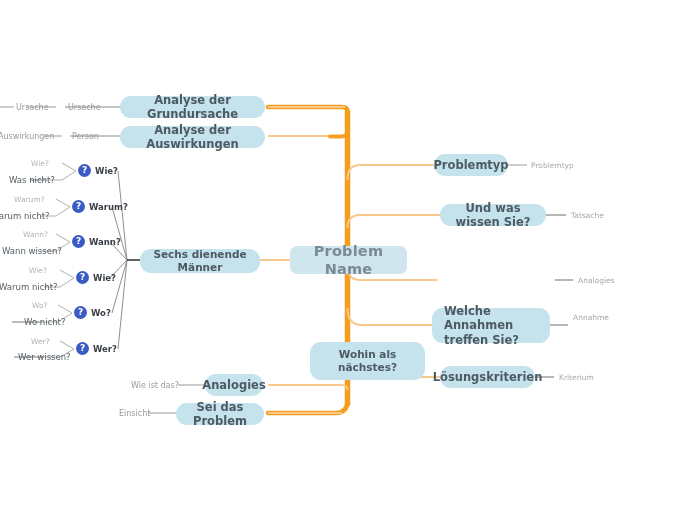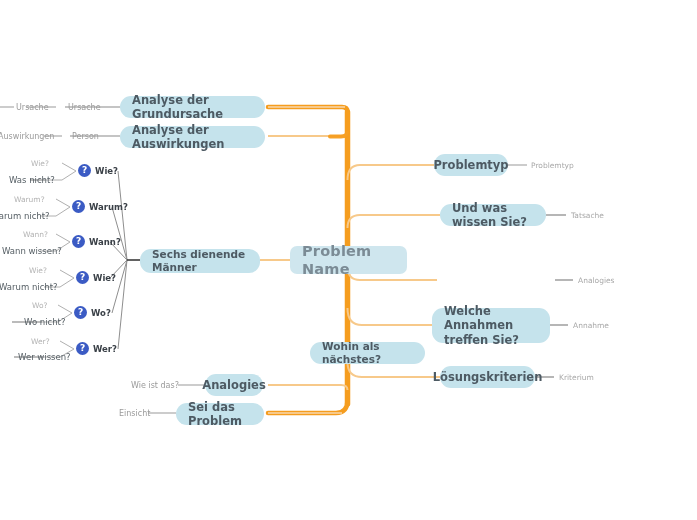--- a/index.html
+++ b/index.html
@@ -9,21 +9,21 @@
     overflow:hidden;position:relative;
   }
   #canvas{position:absolute;left:0;top:0;width:697px;height:520px;}
   svg.links{position:absolute;left:0;top:0;width:697px;height:520px;pointer-events:none;}
 
   .node{
     position:absolute;box-sizing:border-box;
     background:#c5e3ec;border-radius:11px;
     color:#4d5a63;font-weight:bold;
     display:flex;align-items:center;justify-content:center;
-    line-height:1.25;
+    text-align:center;line-height:1.25;
     padding:5px 12px;white-space:pre-line;
   }
   .node.center{
     background:#cfe6ee;color:#7b8b95;
     font-size:14.5px;border-radius:7px;letter-spacing:.2px;
   }
   .node.l1{font-size:11.5px;}
 
   .glabel{
     position:absolute;color:#b3b3b3;font-size:7.5px;
@@ -109,21 +109,21 @@
   <div class="node l1" style="left:434px;top:154px;width:74px;height:22px;">Problemtyp</div>
   <div class="glabel r" style="left:531px;top:162px;">Problemtyp</div>
 
   <div class="node l1" style="left:440px;top:204px;width:106px;height:22px;">Und was wissen Sie?</div>
   <div class="glabel r" style="left:571px;top:212px;">Tatsache</div>
 
   <div class="glabel r" style="left:578px;top:277px;">Analogies</div>
 
   <div class="node l1" style="left:432px;top:308px;width:118px;height:35px;justify-content:flex-start;text-align:left;">Welche Annahmen
 treffen Sie?</div>
-  <div class="glabel r" style="left:573px;top:322px;">Annahme</div>
+  <div class="glabel r" style="left:573px;top:314px;">Annahme</div>
 
   <div class="node l1" style="left:440px;top:366px;width:95px;height:22px;">Lösungskriterien</div>
   <div class="glabel r" style="left:559px;top:374px;">Kriterium</div>
 
   <div class="node l1" style="left:120px;top:96px;width:145px;height:22px;">Analyse der Grundursache</div>
   <div class="glabel mid" style="left:68px;top:104px;">Ursache</div>
   <div class="glabel mid" style="left:16px;top:104px;">Ursache</div>
 
   <div class="node l1" style="left:120px;top:126px;width:145px;height:22px;">Analyse der Auswirkungen</div>
   <div class="glabel mid" style="left:72px;top:133px;">Person</div>
@@ -172,15 +172,15 @@
   <div class="glabel" style="left:32px;top:302px;">Wo?</div>
   <div class="glabel dark" style="left:24px;top:318px;">Wo nicht?</div>
 
   <div class="qnode" style="left:76px;top:342px;">
     <span class="qicon">?</span>
     <span class="qtext">Wer?</span>
   </div>
   <div class="glabel" style="left:31px;top:338px;">Wer?</div>
   <div class="glabel dark" style="left:18px;top:353px;">Wer wissen?</div>
 
-  <div class="node l1" style="left:310px;top:342px;width:115px;height:22px;font-size:10.5px;">Wohin als nächstes?</div>
+  <div class="node l1" style="left:310px;top:342px;width:115px;height:38px;font-size:10.5px;">Wohin als nächstes?</div>
 
 </div>
 
 </body></html>

